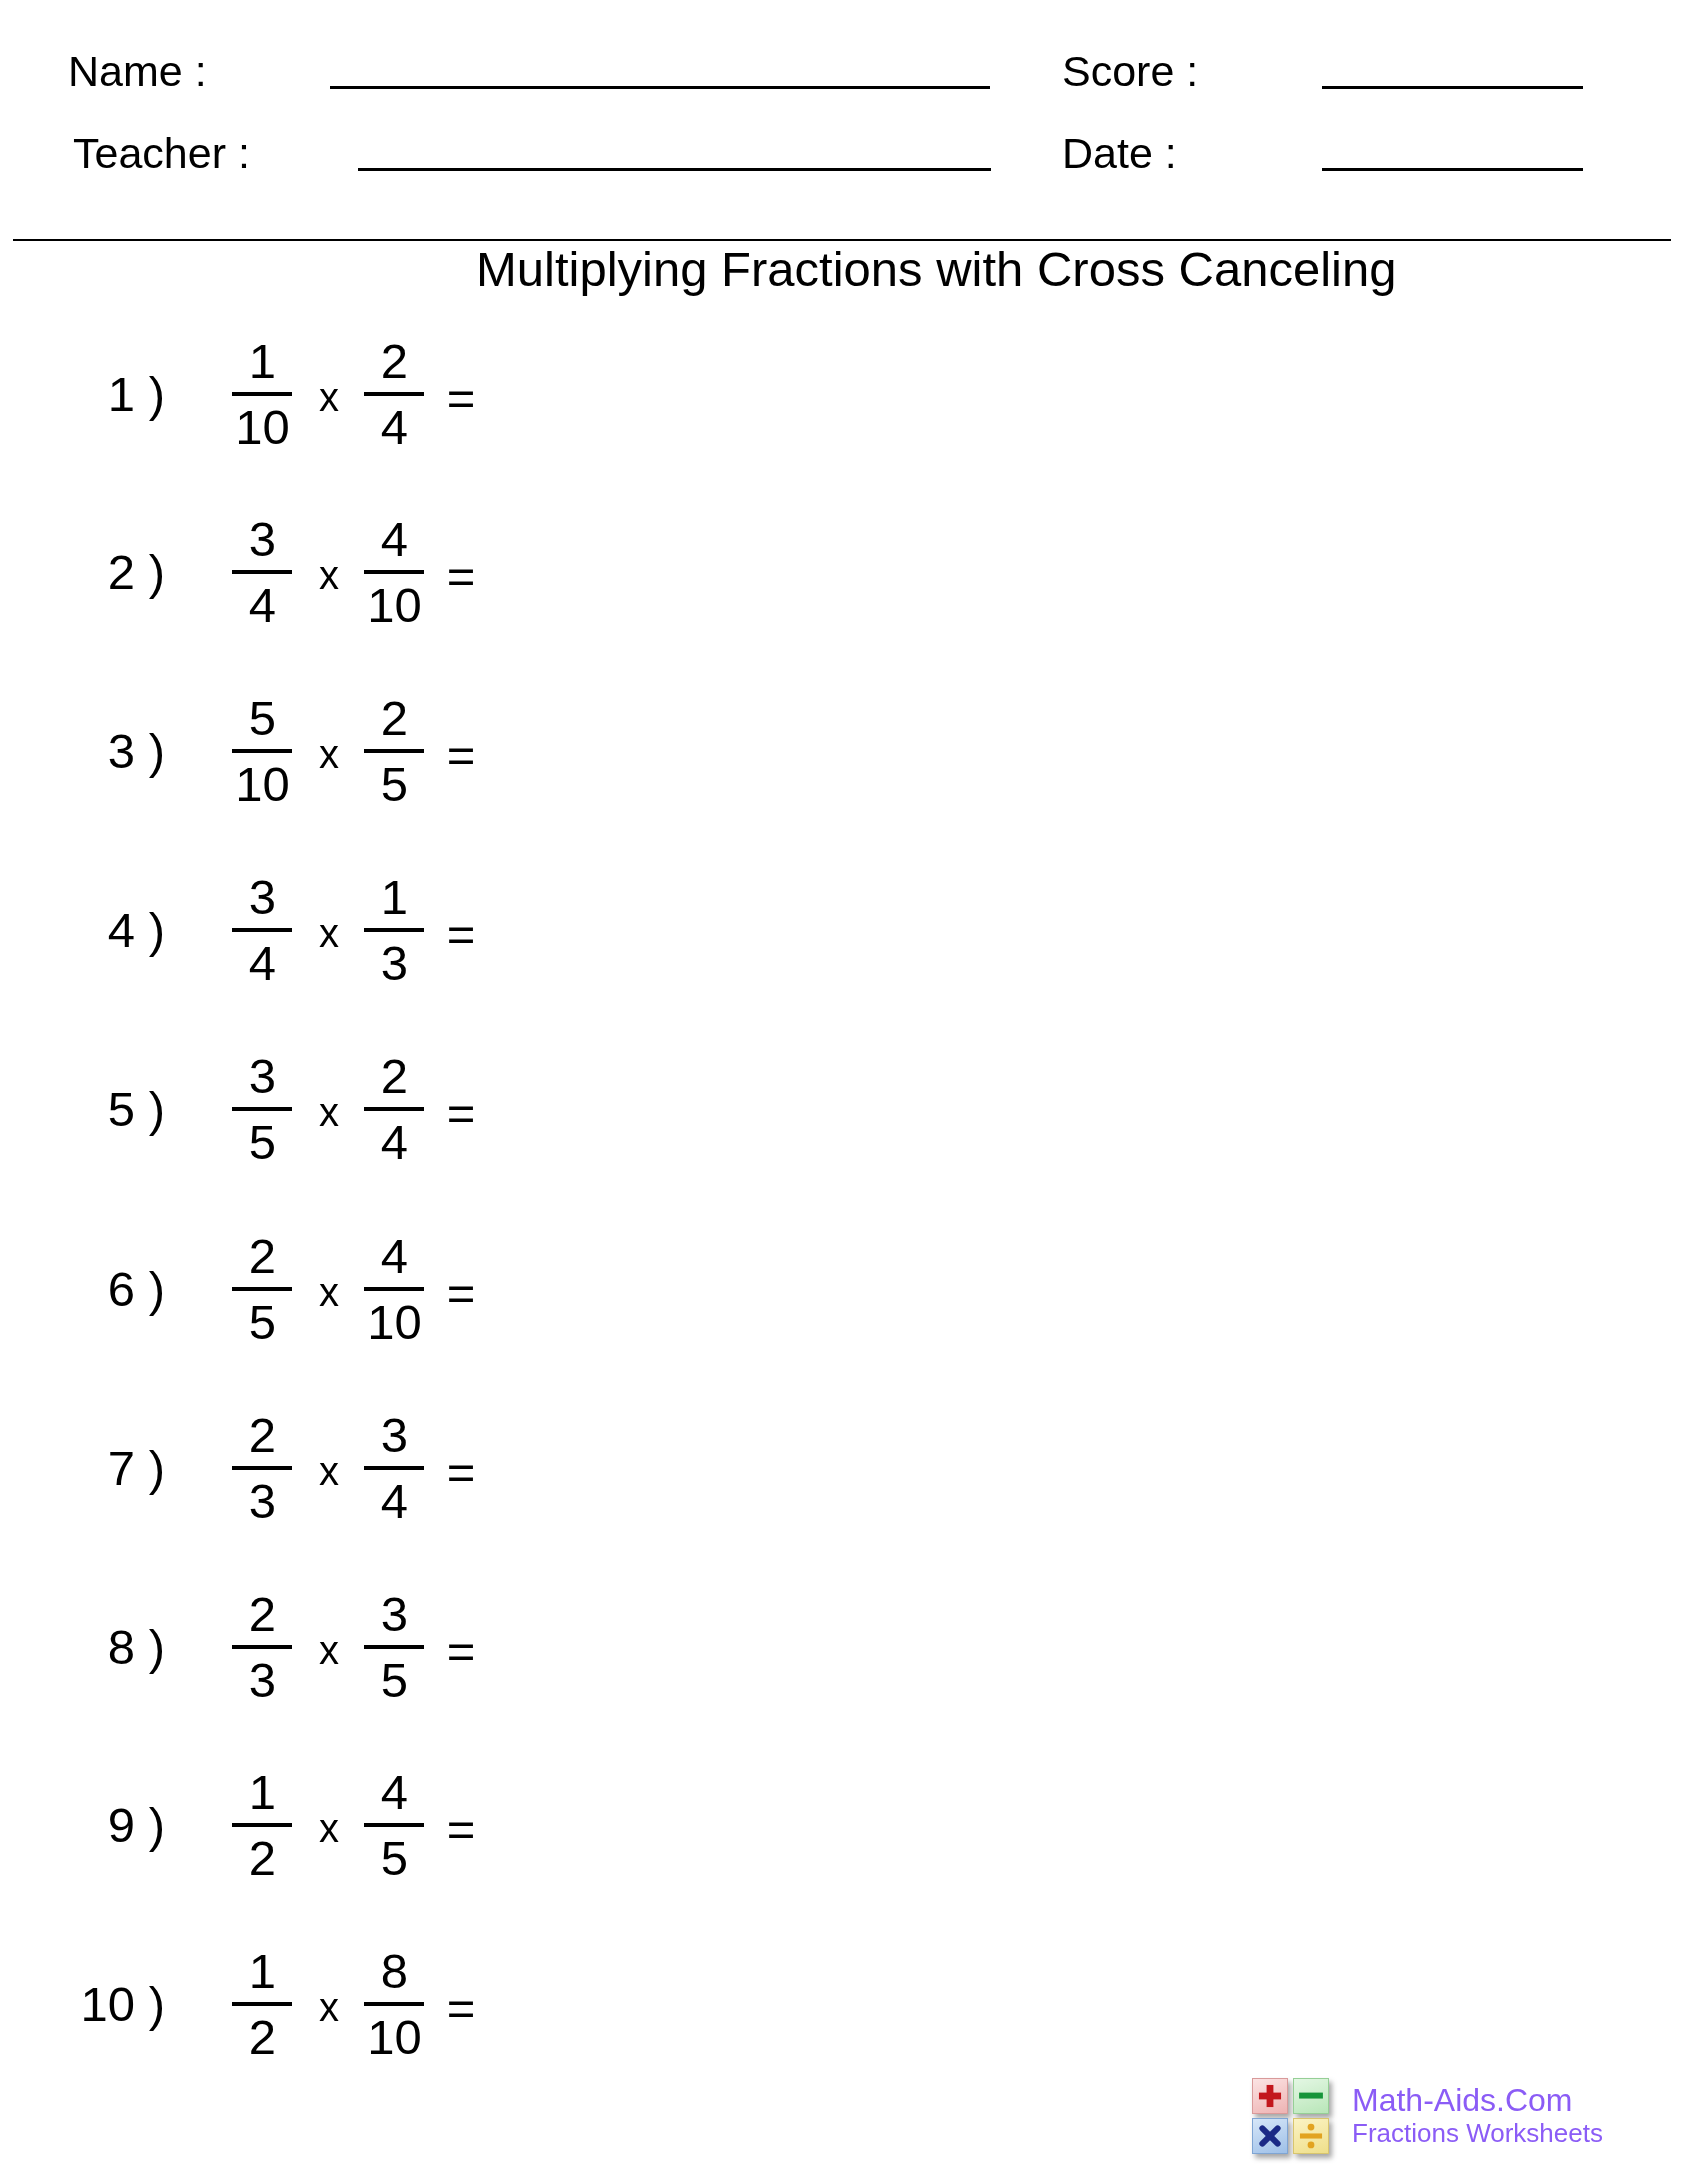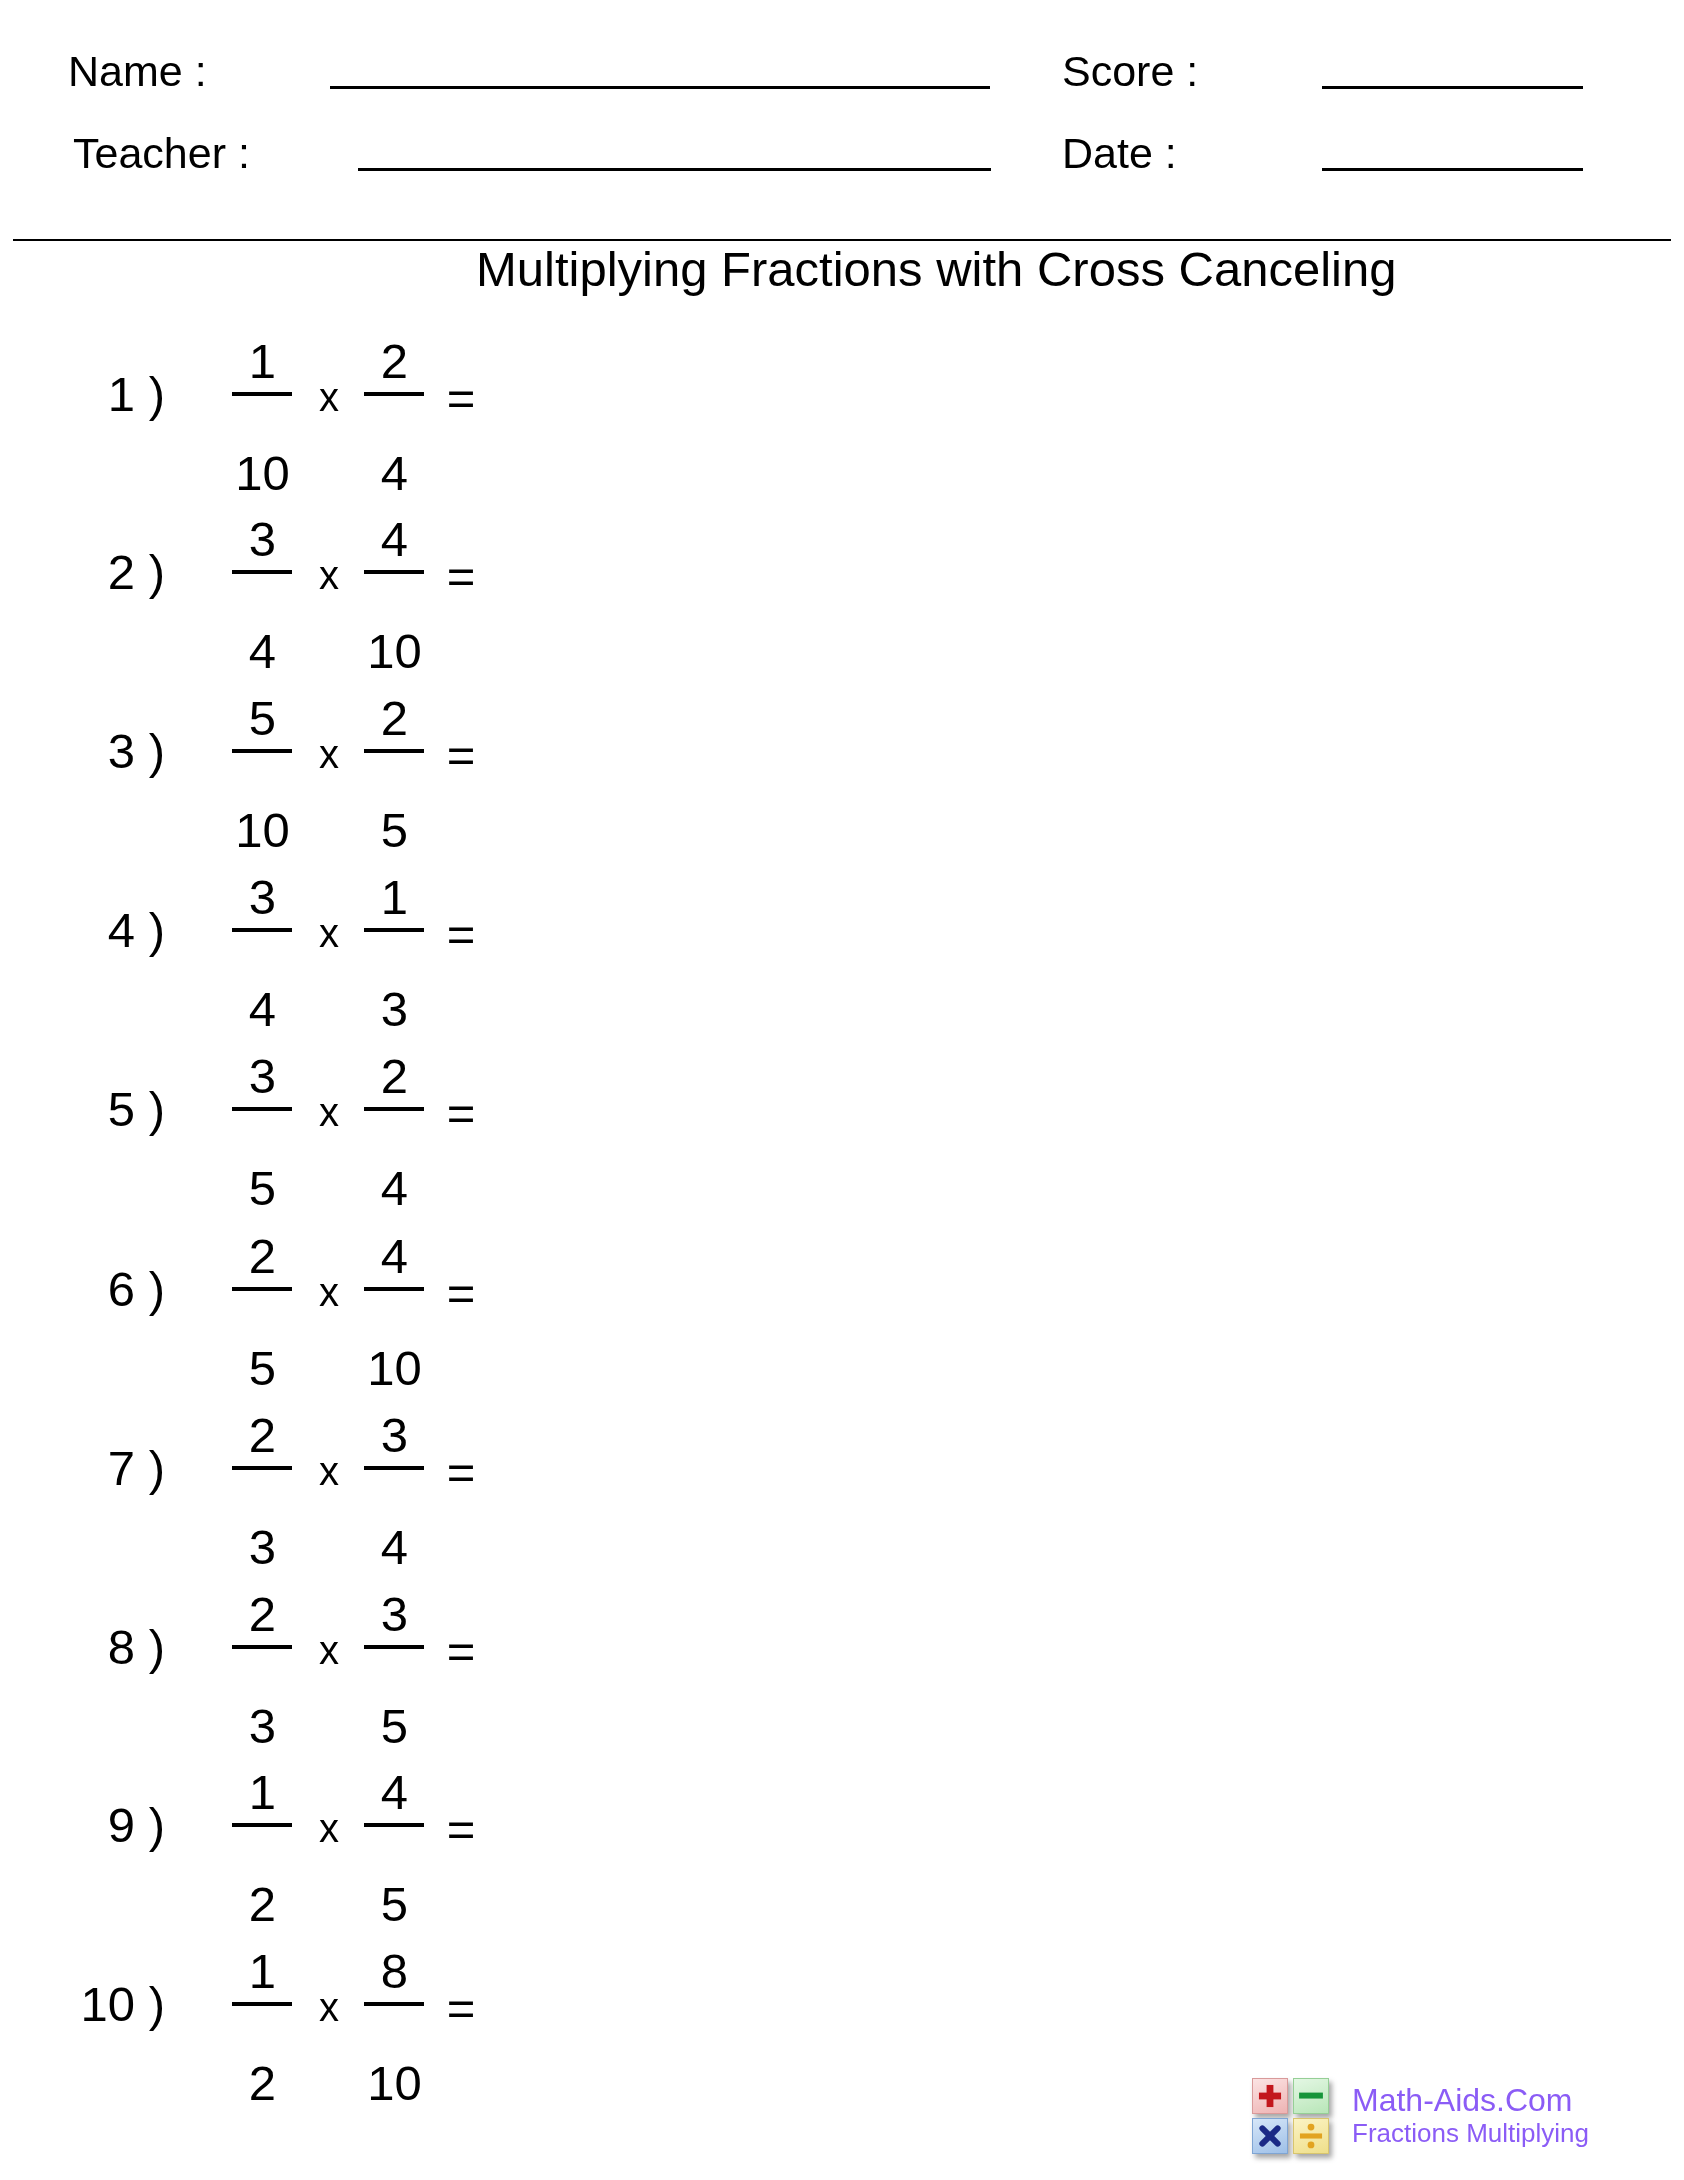--- a/index.html
+++ b/index.html
@@ -75,21 +75,21 @@
   .frac .n, .frac .d {
     position: absolute;
     left: -25.6px;
     width: 112px;
     text-align: center;
     font-size: 49px;
     line-height: 49px;
     height: 49px;
   }
   .frac .n { top: -57px; }
-  .frac .d { top: 8.5px; margin-top: 46px; }
+  .frac .d { top: 8.5px; }
   .frac.f1 { left: 232px; }
   .frac.f2 { left: 364px; }
   .op {
     position: absolute;
     left: 312px;
     width: 34px;
     text-align: center;
     top: -17px;
     font-size: 40px;
     line-height: 40px;
@@ -348,15 +348,15 @@
       </svg>
   </div>
   <div class="tile t-div">
     <svg width="34" height="34" viewBox="0 0 40 40">
         <rect x="7" y="17" width="26" height="6" fill="#e2a320"></rect>
         <circle cx="20" cy="9.5" r="4" fill="#e2a320"></circle>
         <circle cx="20" cy="30.5" r="4" fill="#e2a320"></circle>
       </svg>
   </div>
   <div class="brand brand-1">Math-Aids.Com</div>
-  <div class="brand brand-2">Fractions Multiplying</div>
+  <div class="brand brand-2">Fractions Worksheets</div>
 </div>
 
 
 </body></html>

